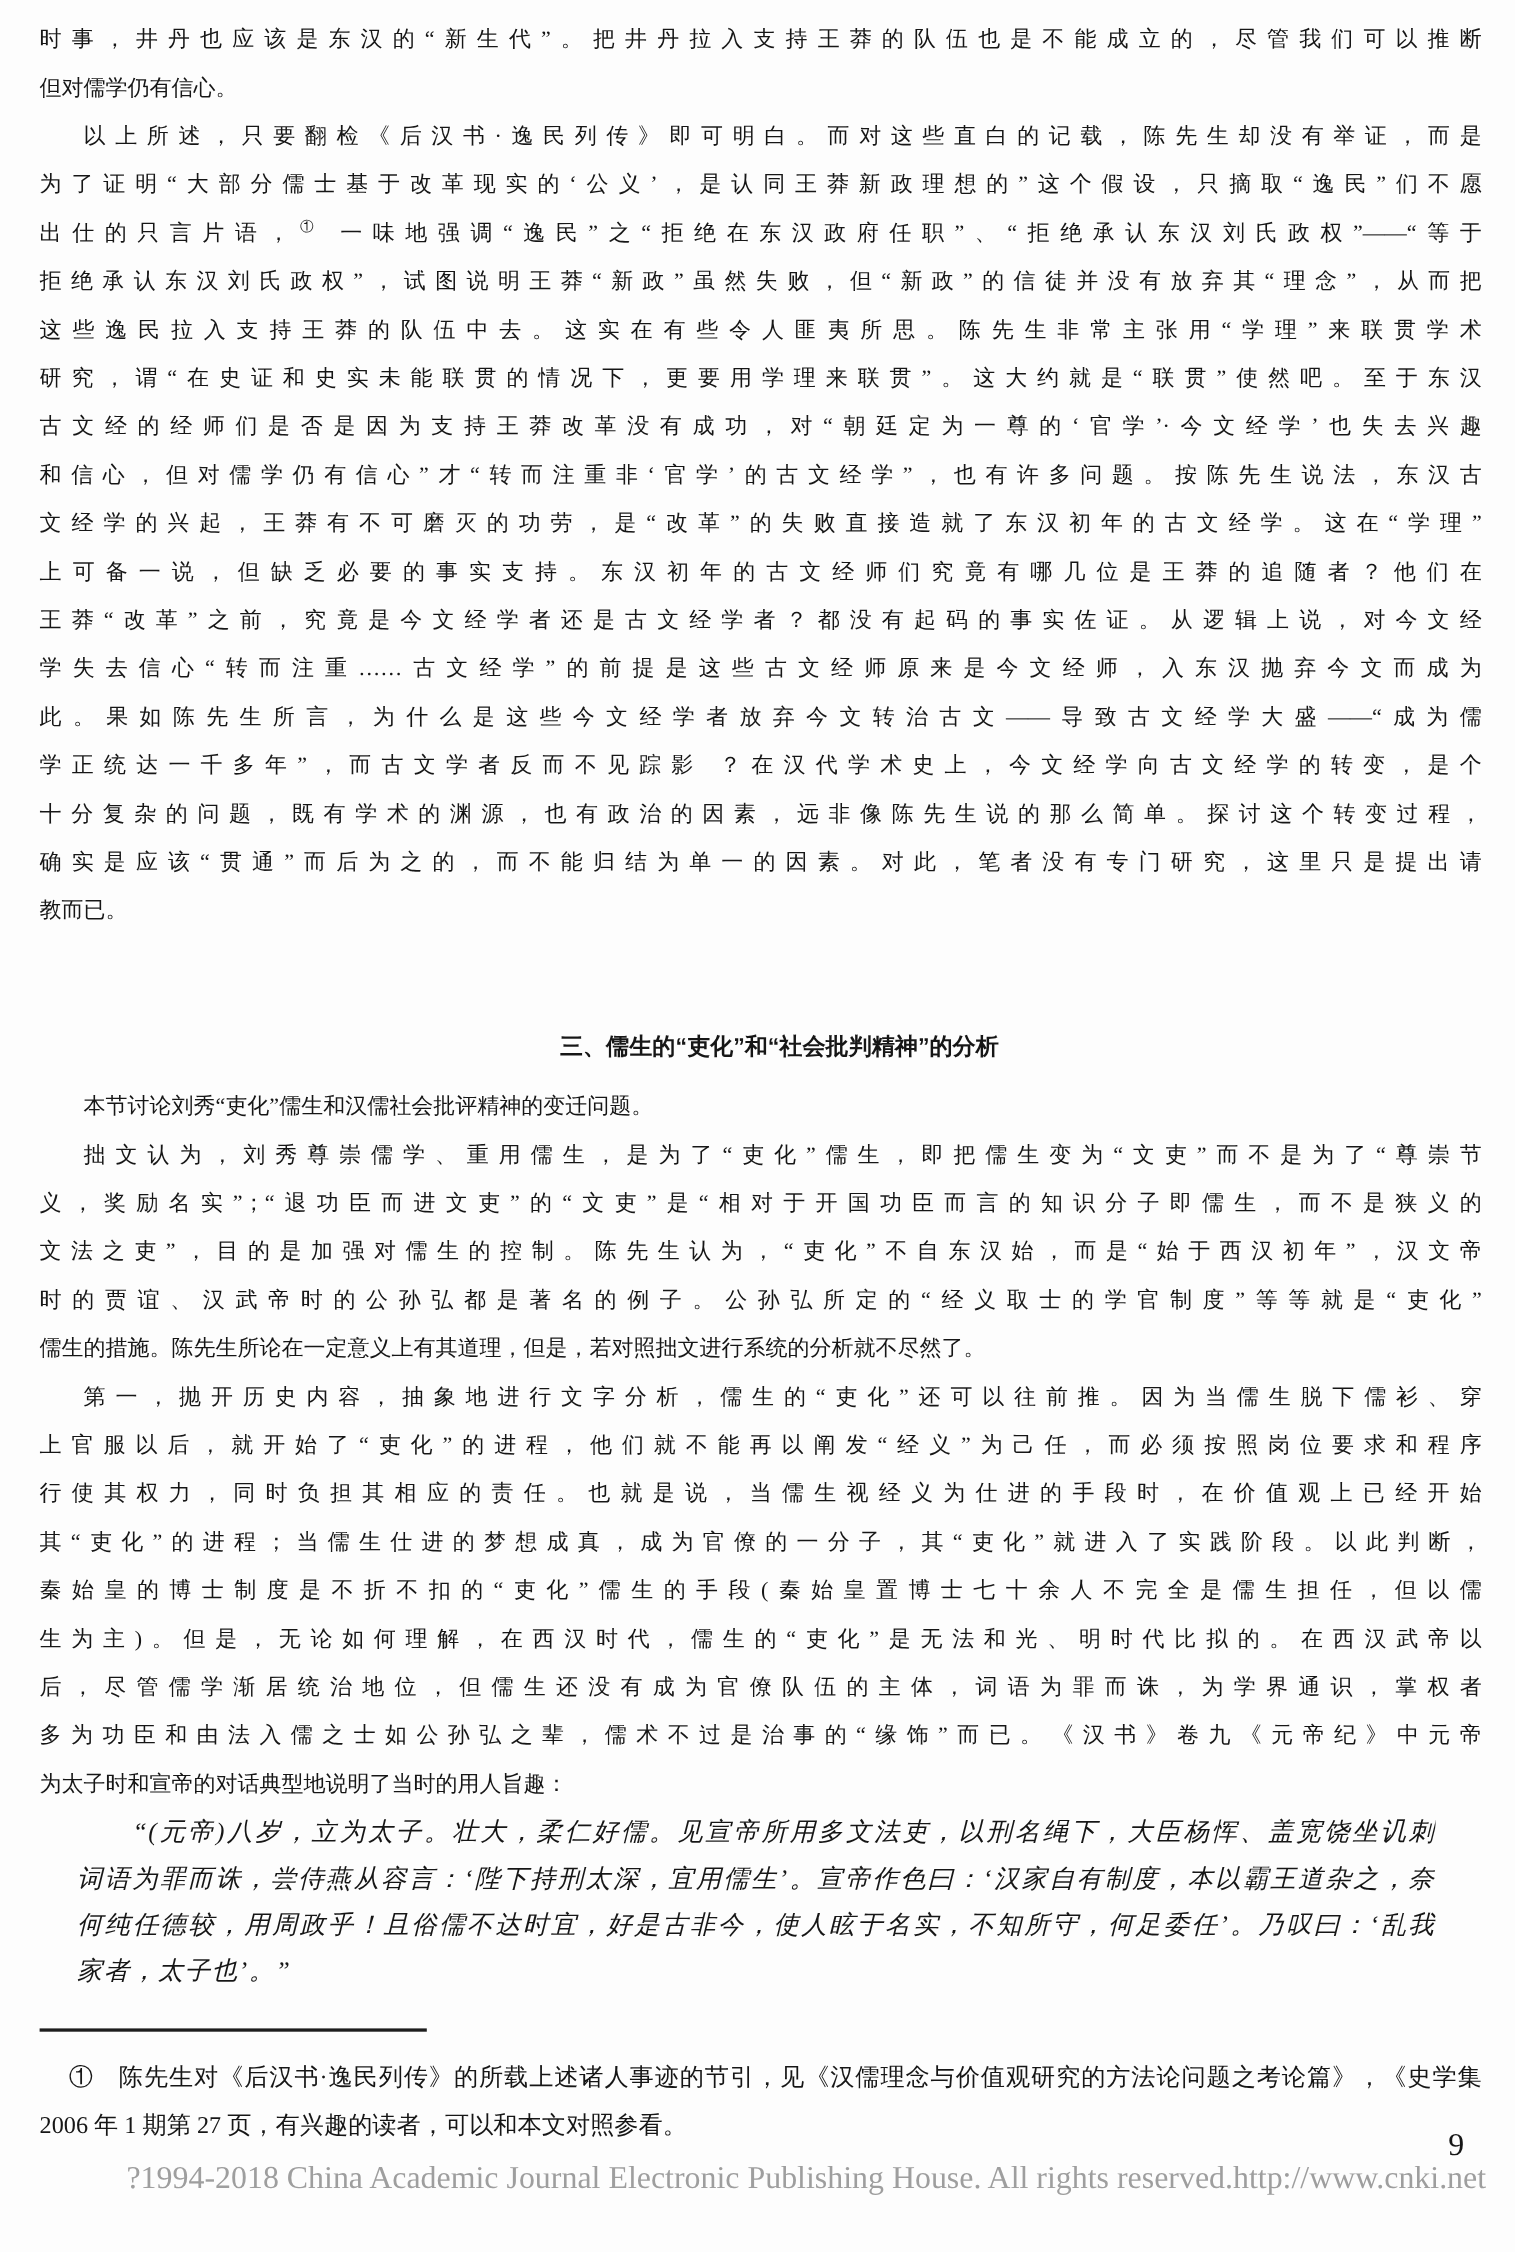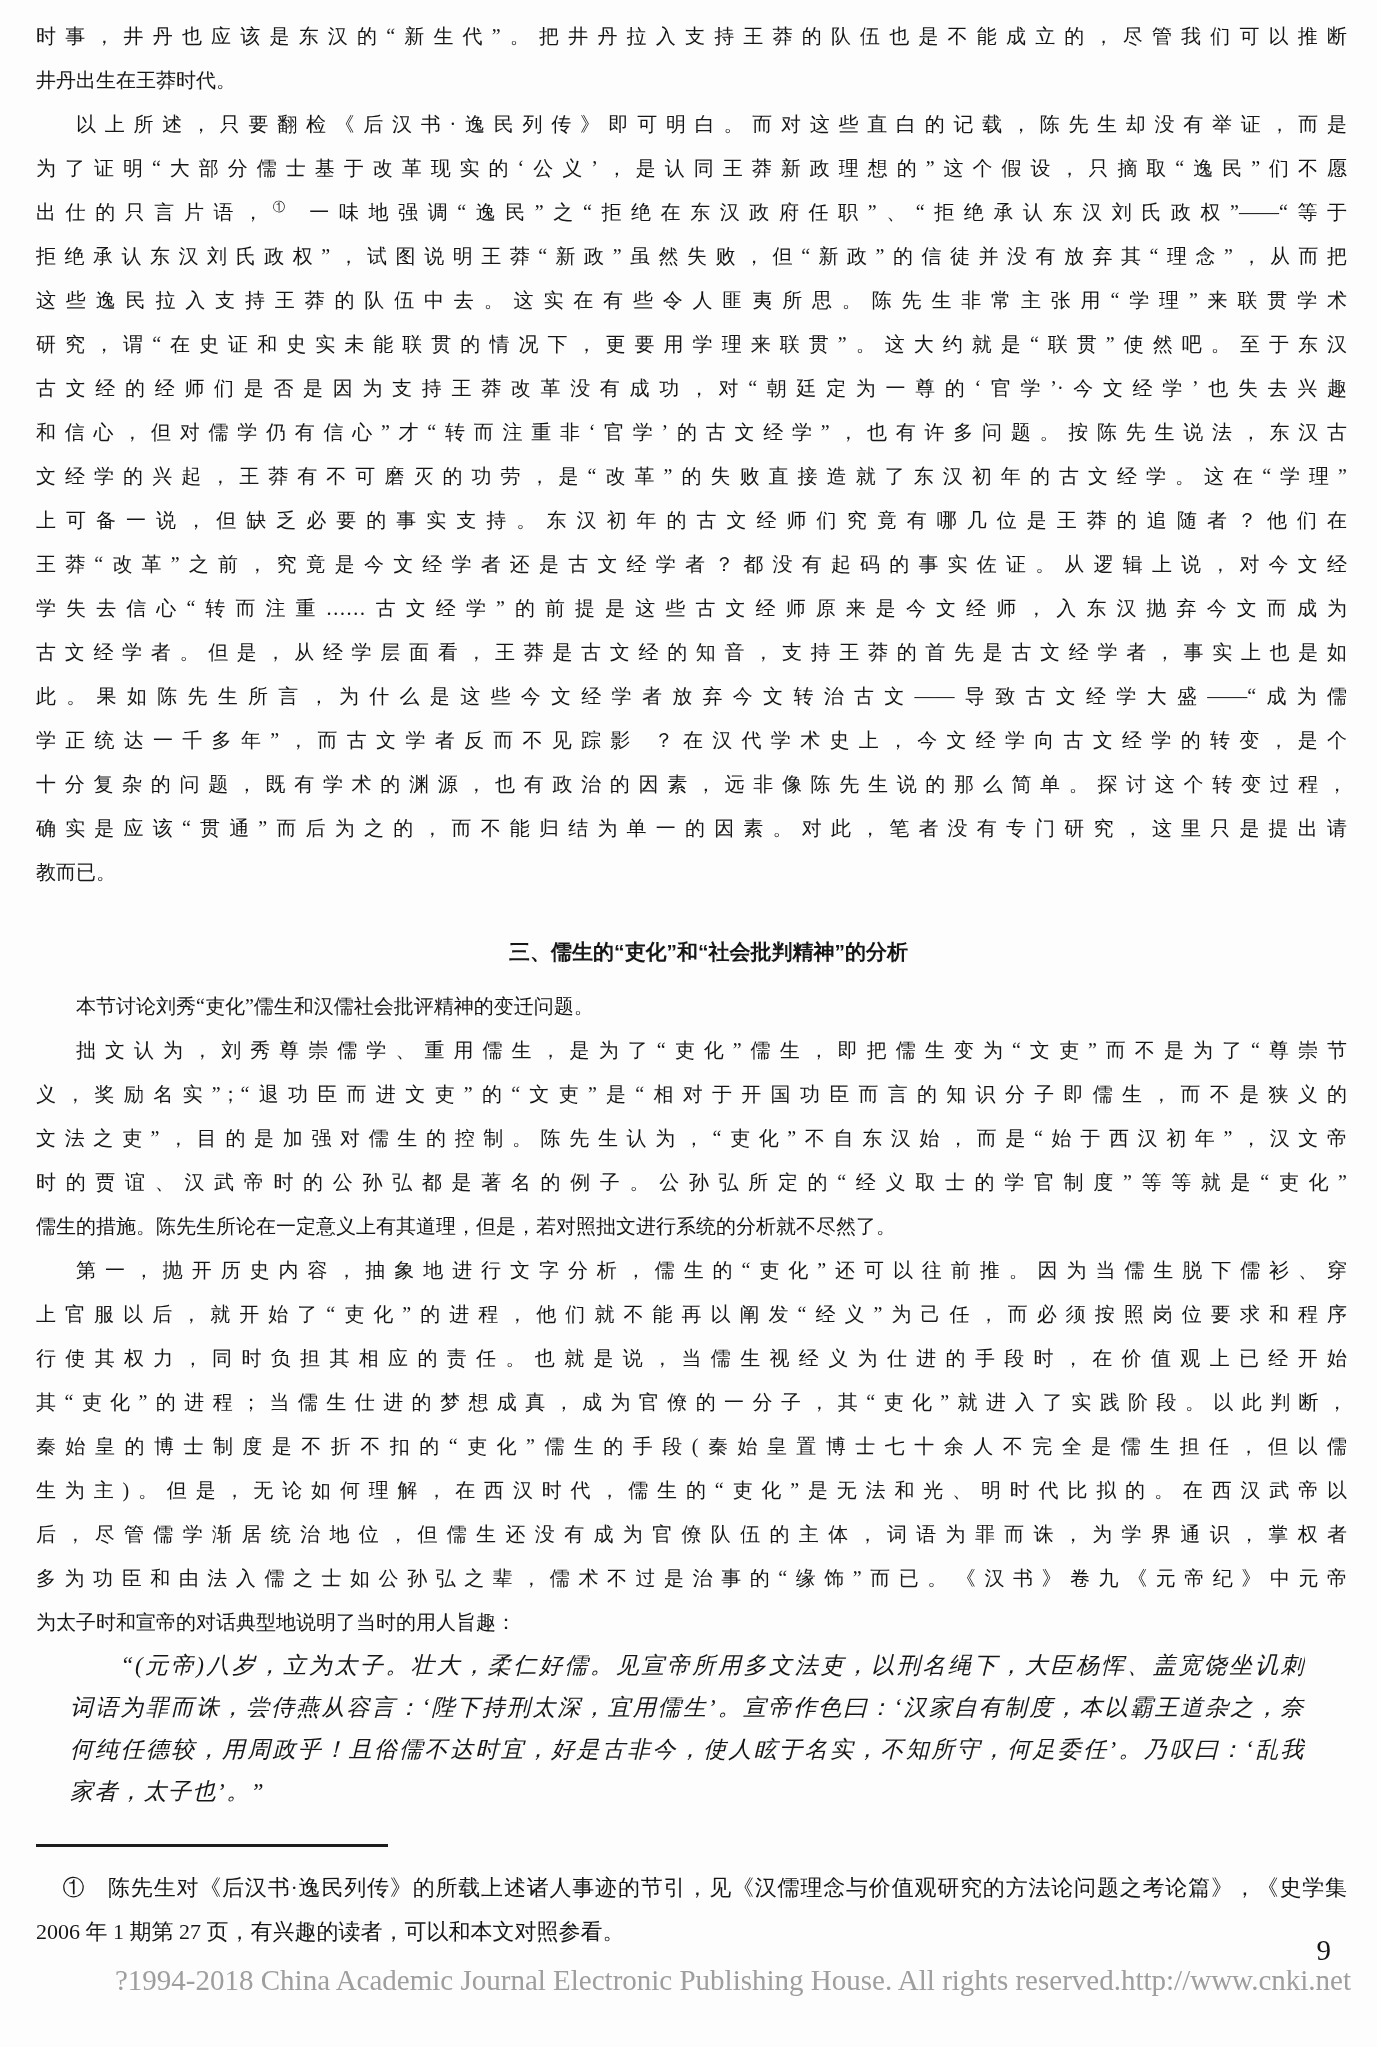--- a/index.html
+++ b/index.html
@@ -59,34 +59,33 @@
     display:flex;justify-content:flex-end;align-items:baseline;
     color:#9e9e9e;font-size:29px;line-height:40px;
     white-space:nowrap;
   }
 </style>
 </head>
 <body>
 
 <div class="textblock" style="top:14px;">
   <div class="line">时事，井丹也应该是东汉的“新生代”。把井丹拉入支持王莽的队伍也是不能成立的，尽管我们可以推断</div>
-  <div class="line end">井丹出生在王莽时代。</div>
+  <div class="line end">但对儒学仍有信心。</div>
   <div class="line ind">以上所述，只要翻检《后汉书·逸民列传》即可明白。而对这些直白的记载，陈先生却没有举证，而是</div>
   <div class="line">为了证明“大部分儒士基于改革现实的‘公义’，是认同王莽新政理想的”这个假设，只摘取“逸民”们不愿</div>
   <div class="line">出仕的只言片语，<sup>①</sup> 一味地强调“逸民”之“拒绝在东汉政府任职”、“拒绝承认东汉刘氏政权”——“等于</div>
   <div class="line">拒绝承认东汉刘氏政权”，试图说明王莽“新政”虽然失败，但“新政”的信徒并没有放弃其“理念”，从而把</div>
   <div class="line">这些逸民拉入支持王莽的队伍中去。这实在有些令人匪夷所思。陈先生非常主张用“学理”来联贯学术</div>
   <div class="line">研究，谓“在史证和史实未能联贯的情况下，更要用学理来联贯”。这大约就是“联贯”使然吧。至于东汉</div>
   <div class="line">古文经的经师们是否是因为支持王莽改革没有成功，对“朝廷定为一尊的‘官学’·今文经学’也失去兴趣</div>
   <div class="line">和信心，但对儒学仍有信心”才“转而注重非‘官学’的古文经学”，也有许多问题。按陈先生说法，东汉古</div>
   <div class="line">文经学的兴起，王莽有不可磨灭的功劳，是“改革”的失败直接造就了东汉初年的古文经学。这在“学理”</div>
   <div class="line">上可备一说，但缺乏必要的事实支持。东汉初年的古文经师们究竟有哪几位是王莽的追随者？他们在</div>
   <div class="line">王莽“改革”之前，究竟是今文经学者还是古文经学者？都没有起码的事实佐证。从逻辑上说，对今文经</div>
   <div class="line">学失去信心“转而注重……古文经学”的前提是这些古文经师原来是今文经师，入东汉抛弃今文而成为</div>
-  <div class="line">古文经学者。但是，从经学层面看，王莽是古文经的知音，支持王莽的首先是古文经学者，事实上也是如</div>
   <div class="line">此。果如陈先生所言，为什么是这些今文经学者放弃今文转治古文——导致古文经学大盛——“成为儒</div>
   <div class="line">学正统达一千多年”，而古文学者反而不见踪影 ？在汉代学术史上，今文经学向古文经学的转变，是个</div>
   <div class="line">十分复杂的问题，既有学术的渊源，也有政治的因素，远非像陈先生说的那么简单。探讨这个转变过程，</div>
   <div class="line">确实是应该“贯通”而后为之的，而不能归结为单一的因素。对此，笔者没有专门研究，这里只是提出请</div>
   <div class="line end">教而已。</div>
 </div>
 
 <div id="heading">三、儒生的“吏化”和“社会批判精神”的分析</div>
 
 <div class="textblock" style="top:984px;">

